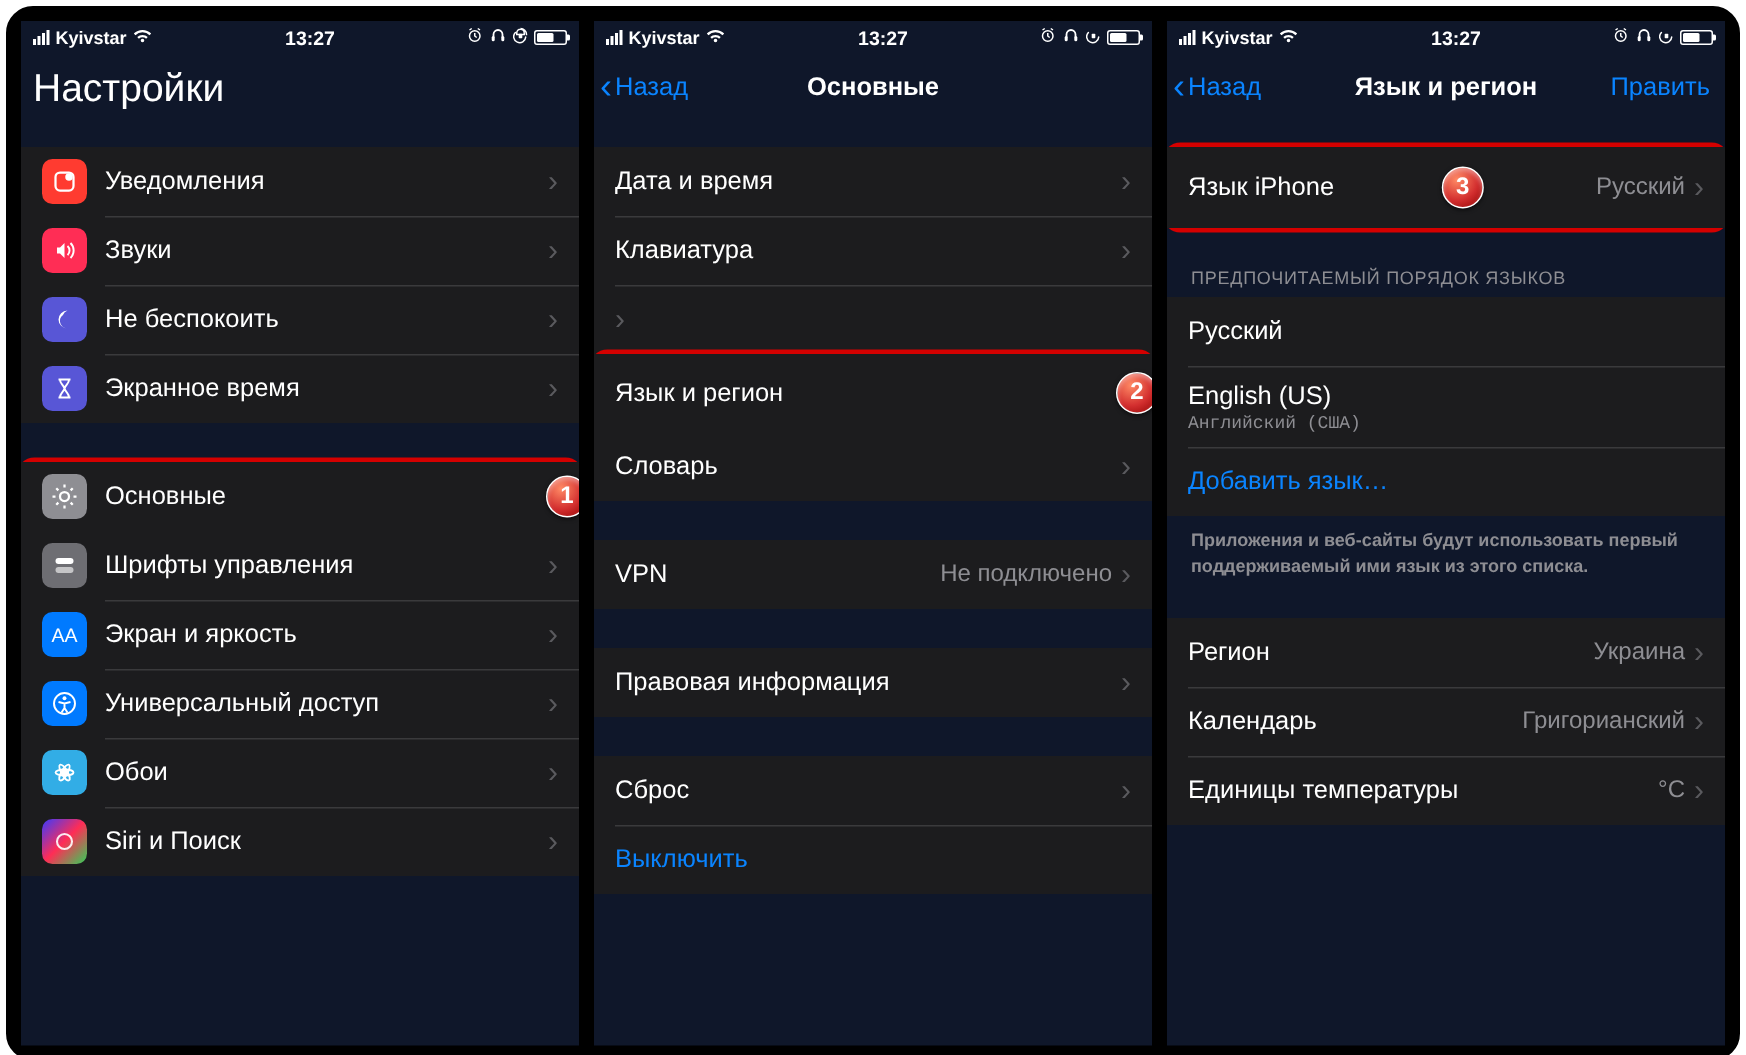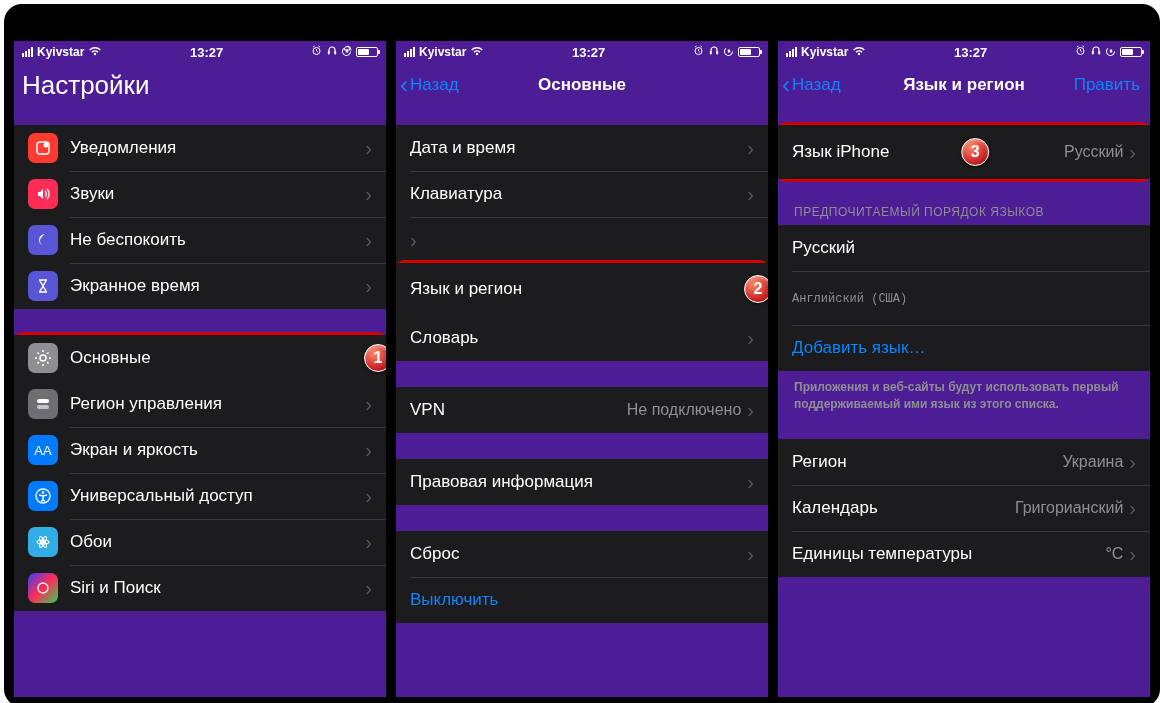--- a/index.html
+++ b/index.html
@@ -15,27 +15,26 @@
     gap: 10px;
     border: 2px solid #000;
     border-radius: 18px;
     padding: 8px;
     background: #000;
     width: 1164px;
     height: 703px;
   }
   .phone {
     flex: 1 1 0;
-    background: #4c1d95;
+    background: #0f172a;
     display: flex;
     flex-direction: column;
     color: #fff;
     overflow: hidden;
     position: relative;
-    margin-top: 27px;
   }
   
   .status {
     height: 22px;
     display: flex;
     align-items: center;
     justify-content: space-between;
     padding: 0 8px;
     font-size: 12px;
     font-weight: 600;
@@ -267,21 +266,21 @@
           </div>
           <div class="badge" style="right:-6px; top:50%; transform:translateY(-50%);">1</div>
         </div>
         <div class="cell with-icon">
           <div class="icon ic-grey2">
               <svg width="16" height="16" viewBox="0 0 16 16">
                 <rect x="2" y="3" width="12" height="4" rx="2" fill="#fff"></rect>
                 <rect x="2" y="9" width="12" height="4" rx="2" fill="#fff" opacity="0.6"></rect>
               </svg>
             </div>
-          <div class="label">Регион управления</div>
+          <div class="label">Шрифты управления</div>
           <div class="chev-r">›</div>
         </div>
         <div class="cell with-icon">
           <div class="icon ic-blue" style="color:#fff; font-weight:400; font-size:13px;">AA</div>
           <div class="label">Экран и яркость</div>
           <div class="chev-r">›</div>
         </div>
         <div class="cell with-icon">
           <div class="icon ic-blue2">
               <svg width="16" height="16" viewBox="0 0 16 16">
@@ -474,20 +473,21 @@
         </div>
       </div>
 
       <div class="group">
         <div class="group-header">ПРЕДПОЧИТАЕМЫЙ ПОРЯДОК ЯЗЫКОВ</div>
         <div class="cell">
           <div class="label">Русский</div>
         </div>
         <div class="cell" style="min-height:54px;">
           <div class="labelwrap">
+            <div>English (US)</div>
             <div class="sublabel">Английский (США)</div>
           </div>
         </div>
         <div class="cell link">
           <div class="label">Добавить язык…</div>
         </div>
         <div class="group-footer">Приложения и веб-сайты будут использовать первый поддерживаемый ими язык из этого списка.</div>
       </div>
 
       <div class="group">

